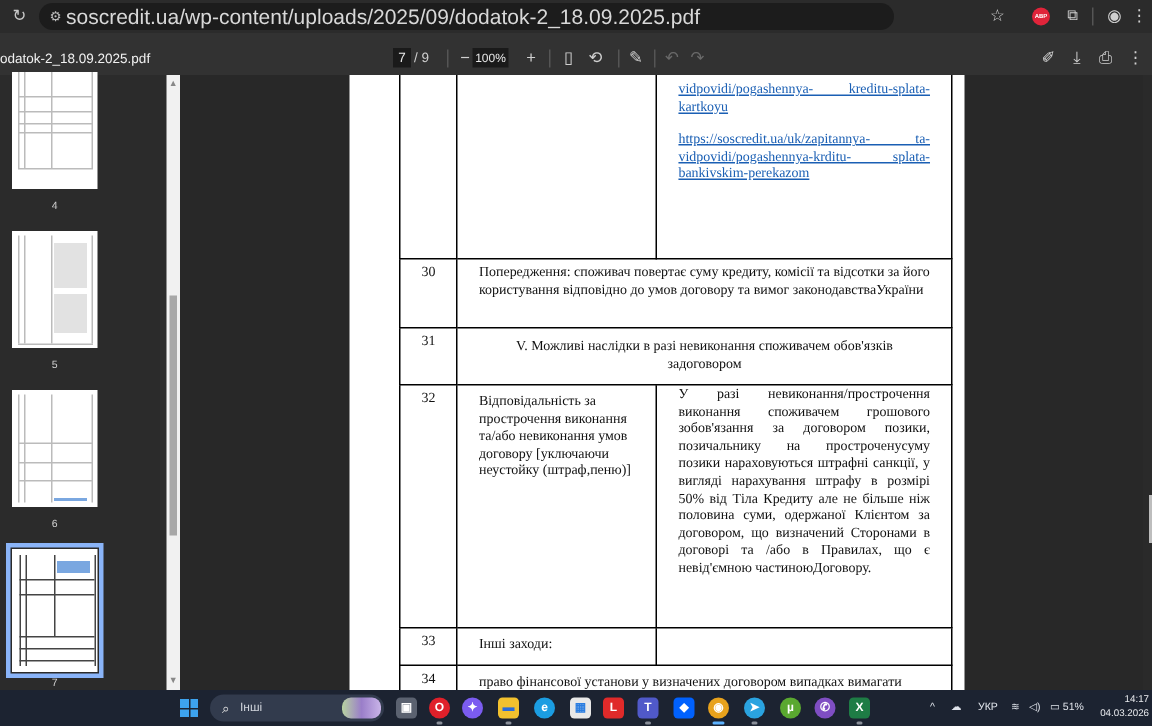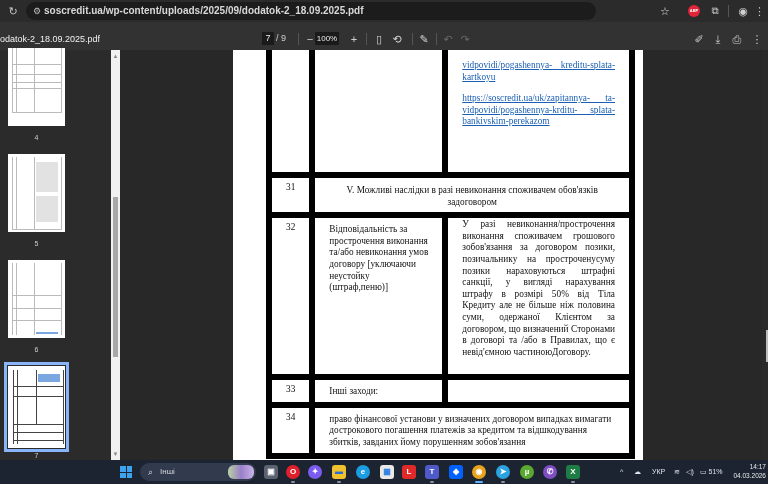--- a/index.html
+++ b/index.html
@@ -4,21 +4,21 @@
 <style>
   * { box-sizing: border-box; margin: 0; padding: 0; }
   html, body { width: 768px; height: 484px; overflow: hidden; background: #1f1f1f; font-family: "Liberation Sans", sans-serif; }
 
   
   .browser-bar { position: absolute; left: 0; top: 0; width: 768px; height: 22px; background: #2b2b2b; display: flex; align-items: center; }
   .reload { position: absolute; left: 6px; top: 4px; width: 14px; height: 14px; color: #c8c8c8; font-size: 11px; line-height: 14px; text-align: center; }
   .omnibox { position: absolute; left: 26px; top: 2px; width: 270px; height: 18px; background: #1c1c1c; border-radius: 9px 0 0 9px; }
   .omnibox-right { position: absolute; left: 296px; top: 2px; width: 300px; height: 18px; background: #1c1c1c; border-radius: 0 9px 9px 0; }
   .site-info { position: absolute; left: 30px; top: 4px; width: 14px; height: 14px; color: #bdbdbd; font-size: 9px; line-height: 14px; text-align: center; }
-  .url { position: absolute; left: 44px; top: 4px; color: #d8d8d8; font-size: 10px; line-height: 14px; white-space: nowrap; font-weight: bold; }
+  .url { position: absolute; left: 44px; top: 4px; color: #d8d8d8; font-size: 14px; line-height: 14px; white-space: nowrap; }
   .star { position: absolute; left: 278px; top: 4px; width: 14px; height: 14px; color: #d6d6d6; font-size: 11px; line-height: 14px; text-align: center; }
   .ext-abp { position: absolute; left: 688px; top: 5px; width: 12px; height: 12px; border-radius: 6px; background: #e0243a; color: #fff; font-size: 4px; font-weight: bold; line-height: 12px; text-align: center; }
   .ext-puzzle { position: absolute; left: 708px; top: 4px; width: 14px; height: 14px; color: #cfcfcf; font-size: 10px; line-height: 14px; text-align: center; }
   .sep-v { position: absolute; width: 1px; background: #555; }
   .profile { position: absolute; left: 736px; top: 4px; width: 14px; height: 14px; color: #cfcfcf; font-size: 11px; line-height: 14px; text-align: center; }
   .menu-dots { position: absolute; left: 754px; top: 4px; width: 10px; height: 14px; color: #cfcfcf; font-size: 11px; line-height: 14px; text-align: center; }
 
   
   .pdf-toolbar { position: absolute; left: 0; top: 28px; width: 768px; height: 22px; background: #323232; }
   .pdf-title { position: absolute; left: 0; top: 4px; color: #f1f1f1; font-size: 9px; line-height: 14px; white-space: nowrap; }
@@ -38,21 +38,21 @@
   .sb-thumb { position: absolute; left: 113px; top: 147px; width: 5px; height: 160px; background: #a8a8a8; }
   .sb-arrow { position: absolute; left: 111px; width: 9px; height: 8px; color: #888; font-size: 6px; line-height: 8px; text-align: center; }
 
   
   .doc-area { position: absolute; left: 120px; top: 50px; width: 648px; height: 410px; background: #282828; overflow: hidden; }
   .page { position: absolute; left: 113px; top: 0; width: 410px; height: 420px; background: #fff; }
   .main-scroll { position: absolute; left: 762px; top: 50px; width: 6px; height: 410px; background: #2a2a2a; }
   .main-scroll-thumb { position: absolute; left: 766px; top: 330px; width: 2px; height: 32px; background: #bdbdbd; }
 
   table.doc { position: absolute; left: 33px; top: -10px; width: 369px; border-collapse: collapse; font-family: "Liberation Serif", serif; font-size: 9.3px; color: #111; line-height: 11.6px; }
-  table.doc td { border: 6px solid #000000; vertical-align: top; padding: 4px 14px; }
+  table.doc td { border: 1px solid #000000; vertical-align: top; padding: 4px 14px; }
   td.num { width: 21px; text-align: center; padding: 6px 0 0 0; }
   td.lbl { width: 133px; margin-left: 10px; }
   td.val { text-align: justify; }
   a.link { color: #1a5fb4; text-decoration: underline; }
 
   
   .taskbar { position: absolute; left: 0; top: 460px; width: 768px; height: 24px; background: #1c2331; }
   .win-logo { position: absolute; left: 120px; top: 6px; width: 12px; height: 12px; display: grid; grid-template-columns: 1fr 1fr; gap: 1px; }
   .win-logo span { background: #3da3ef; }
   .search-box { position: absolute; left: 140px; top: 3px; width: 116px; height: 18px; border-radius: 9px; background: #323b4d; }
@@ -167,20 +167,24 @@
     <table class="doc">
       <tbody>
           <tr style="height:132px">
         <td class="num"></td>
         <td class="lbl"></td>
         <td class="val">
           <div style="margin-top:10px"><a class="link">vidpovidi/pogashennya- kreditu-splata-kartkoyu</a></div>
           <div style="margin-top:10px"><a class="link">https://soscredit.ua/uk/zapitannya- ta-vidpovidi/pogashennya-krditu- splata-bankivskim-perekazom</a></div>
         </td>
       </tr>
+      <tr style="height:46px">
+        <td class="num">30</td>
+        <td colspan="2">Попередження: споживач повертає суму кредиту, комісії та відсотки за його користування відповідно до умов договору та вимог законодавстваУкраїни</td>
+      </tr>
       <tr style="height:38px">
         <td class="num">31</td>
         <td colspan="2" style="text-align:center;padding-top:7px">V. Можливі наслідки в разі невиконання споживачем обов'язків задоговором</td>
       </tr>
       <tr style="height:162px">
         <td class="num">32</td>
         <td class="lbl" style="padding-top:6px">Відповідальність за прострочення виконання та/або невиконання умов договору [уключаючи неустойку (штраф,пеню)]</td>
         <td class="val" style="padding-top:1px">У разі невиконання/прострочення виконання споживачем грошового зобов'язання за договором позики, позичальнику на простроченусуму позики нараховуються штрафні санкції, у вигляді нарахування штрафу в розмірі 50% від Тіла Кредиту але не більше ніж половина суми, одержаної Клієнтом за договором, що визначений Сторонами в договорі та /або в Правилах, що є невід'ємною частиноюДоговору.</td>
       </tr>
       <tr style="height:25px">

